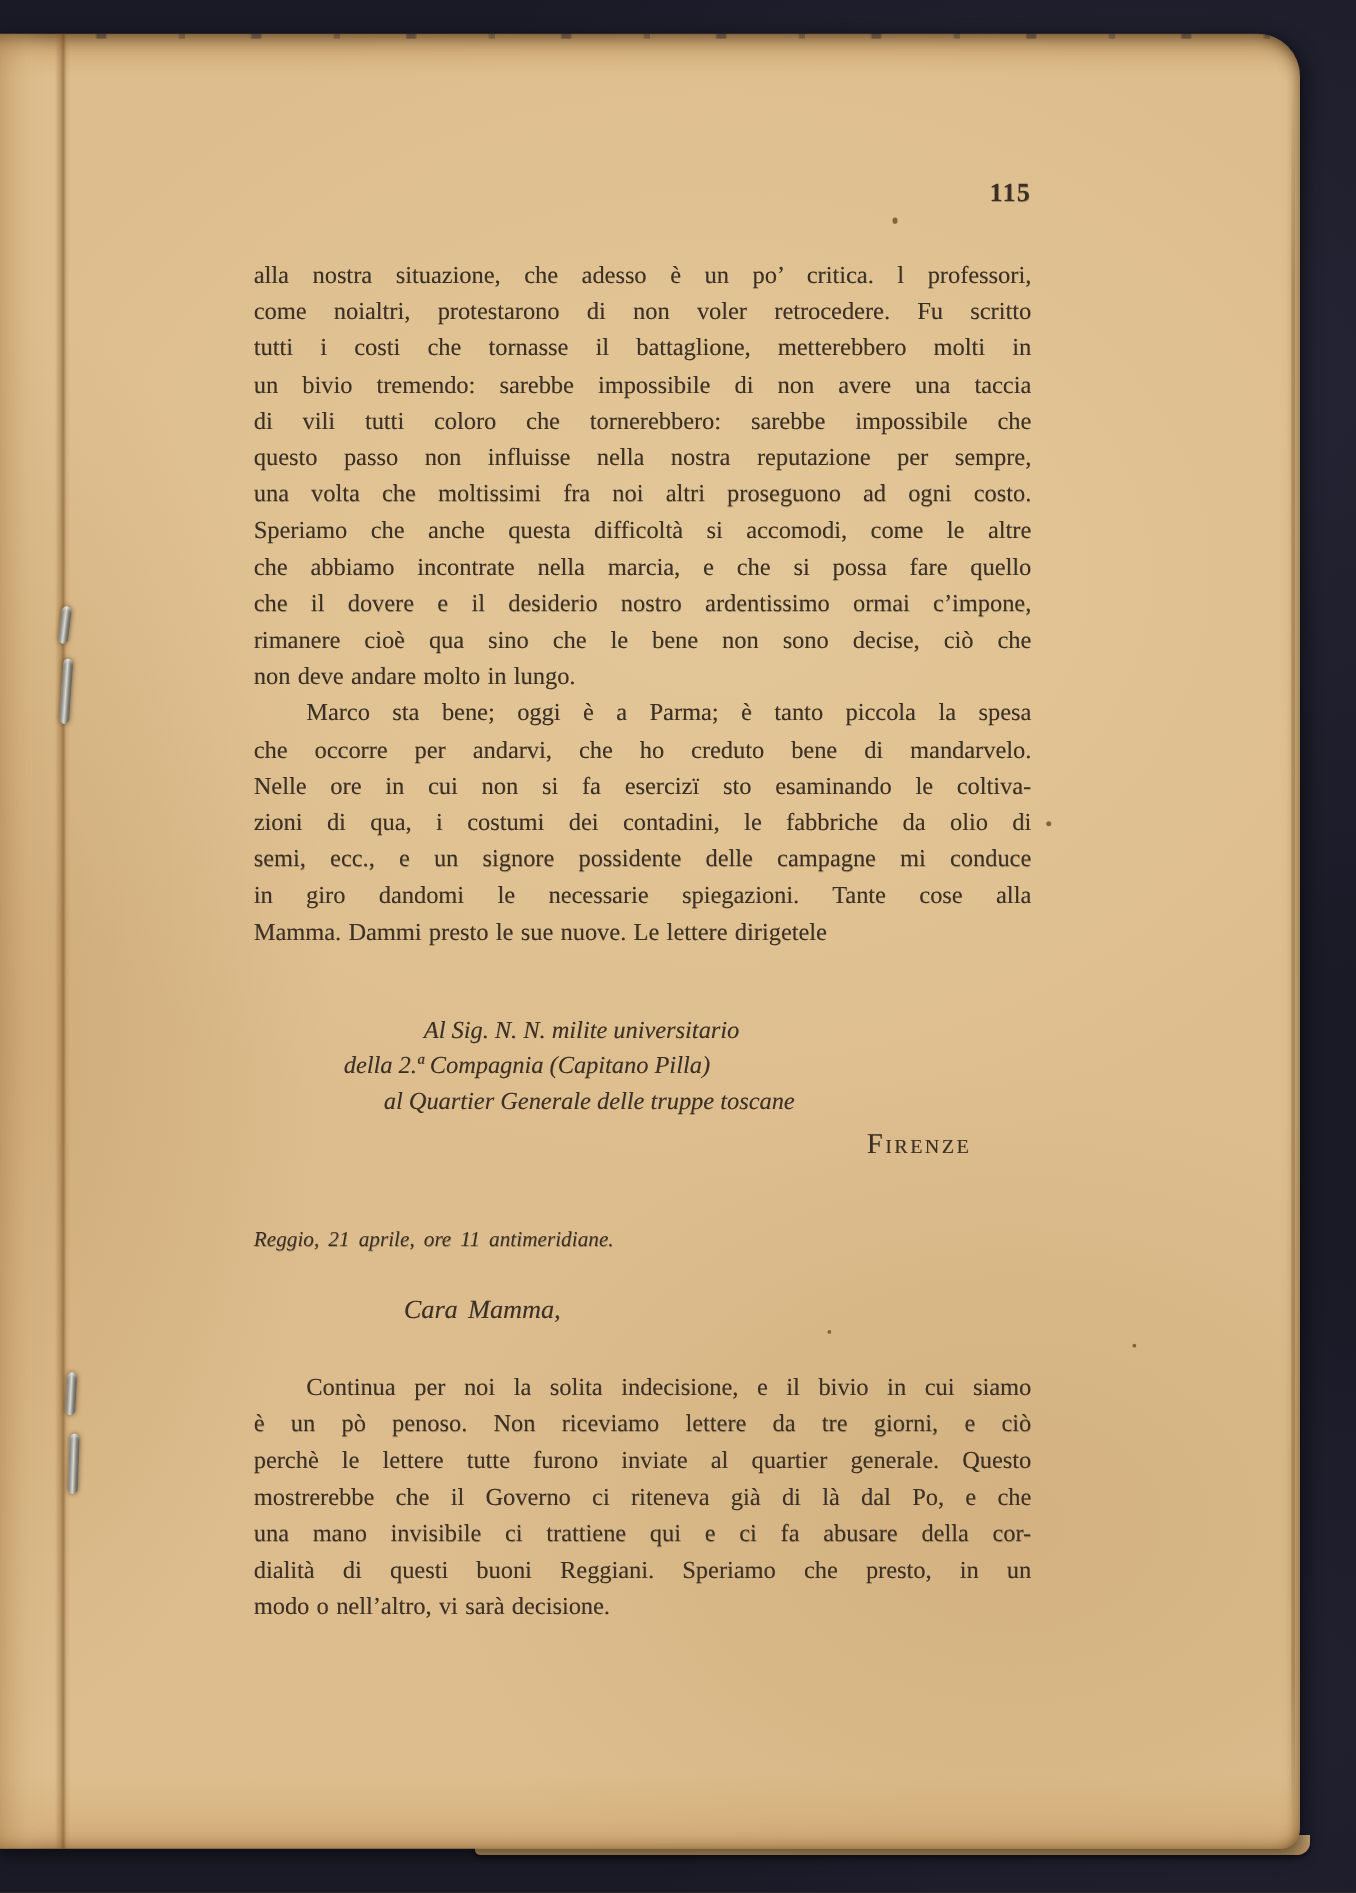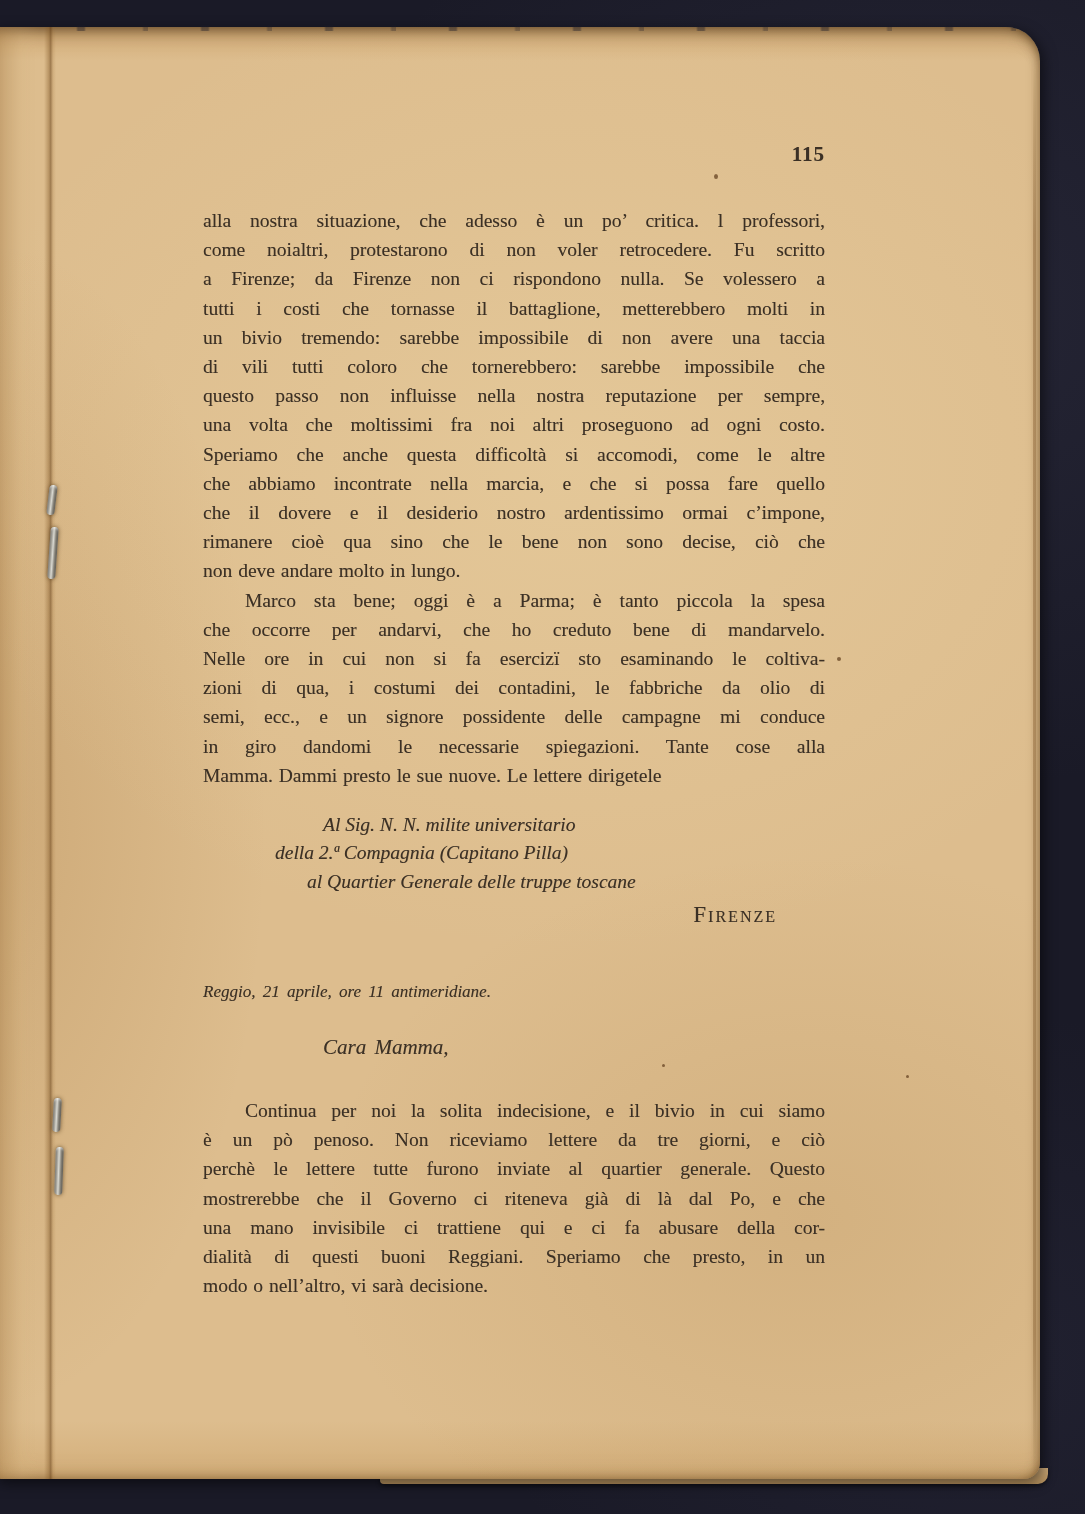--- a/index.html
+++ b/index.html
@@ -91,21 +91,21 @@
     font-size:21px;letter-spacing:1px;font-weight:bold;
   }
   .bodyflow{position:absolute;top:179px;left:0;width:100%;}
   .para{font-size:19.5px;line-height:29.2px;word-spacing:1px;}
   .line{text-align:justify;text-align-last:justify;}
   .line.final{text-align-last:left;}
   .line.indent{text-indent:42px;}
   .address{position:absolute;top:787px;left:0;width:100%;height:120px;
     font-style:italic;font-size:19.5px;}
   .addr{position:absolute;white-space:nowrap;}
-  .addr.a1{left:120px;top:0;}
+  .addr.a1{left:136px;top:0;}
   .addr.a2{left:72px;top:28px;}
   .addr.a3{left:104px;top:57px;}
   .addr.city{right:48px;top:88px;font-style:normal;font-variant:small-caps;
     font-size:23px;letter-spacing:2px;}
   .dateline{
     position:absolute;top:955px;left:0;width:100%;
     padding-right:80px;
     font-style:italic;font-size:17px;word-spacing:3px;
   }
   .salutation{
@@ -134,21 +134,20 @@
     <div class="speck k3"></div>
     <div class="speck k4"></div>
 
     <div class="textcol">
       <div class="pagenum">115</div>
 
       <div class="bodyflow">
         <div class="para">
             <div class="line">alla nostra situazione, che adesso è un po’ critica. l professori,</div>
             <div class="line">come noialtri, protestarono di non voler retrocedere. Fu scritto</div>
-            <div class="line">a Firenze; da Firenze non ci rispondono nulla. Se volessero a</div>
             <div class="line">tutti i costi che tornasse il battaglione, metterebbero molti in</div>
             <div class="line">un bivio tremendo: sarebbe impossibile di non avere una taccia</div>
             <div class="line">di vili tutti coloro che tornerebbero: sarebbe impossibile che</div>
             <div class="line">questo passo non influisse nella nostra reputazione per sempre,</div>
             <div class="line">una volta che moltissimi fra noi altri proseguono ad ogni costo.</div>
             <div class="line">Speriamo che anche questa difficoltà si accomodi, come le altre</div>
             <div class="line">che abbiamo incontrate nella marcia, e che si possa fare quello</div>
             <div class="line">che il dovere e il desiderio nostro ardentissimo ormai c’impone,</div>
             <div class="line">rimanere cioè qua sino che le bene non sono decise, ciò che</div>
             <div class="line final">non deve andare molto in lungo.</div>

